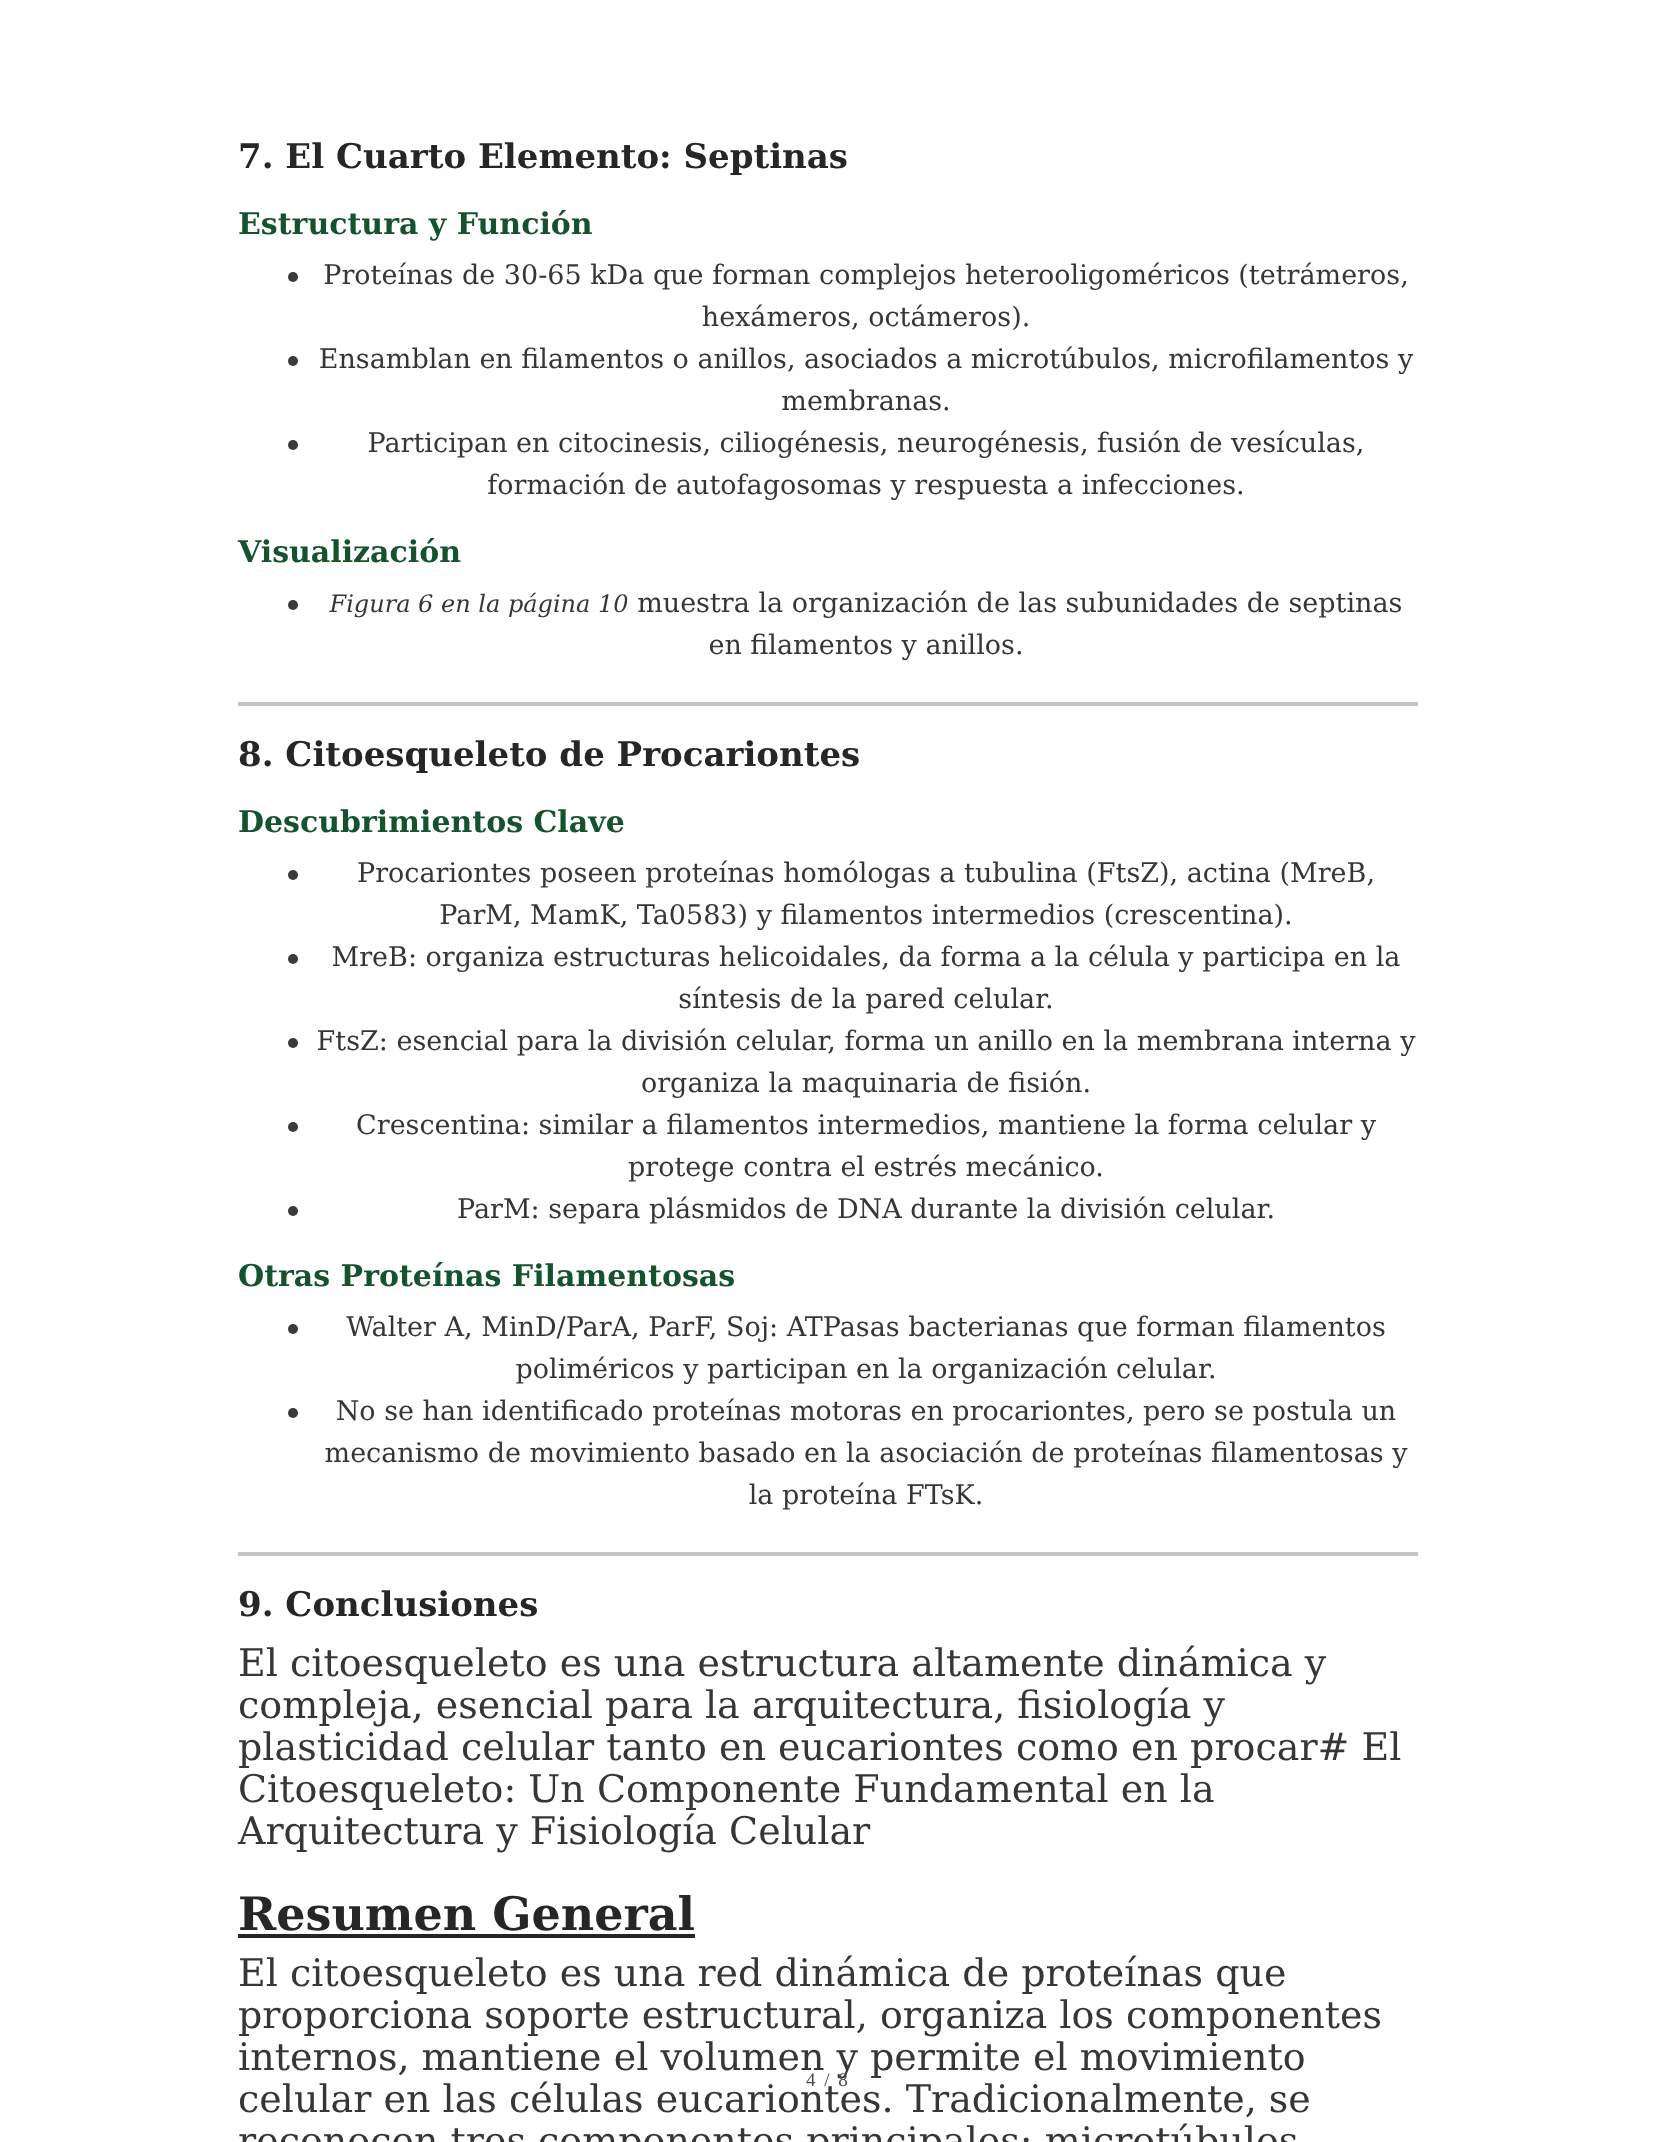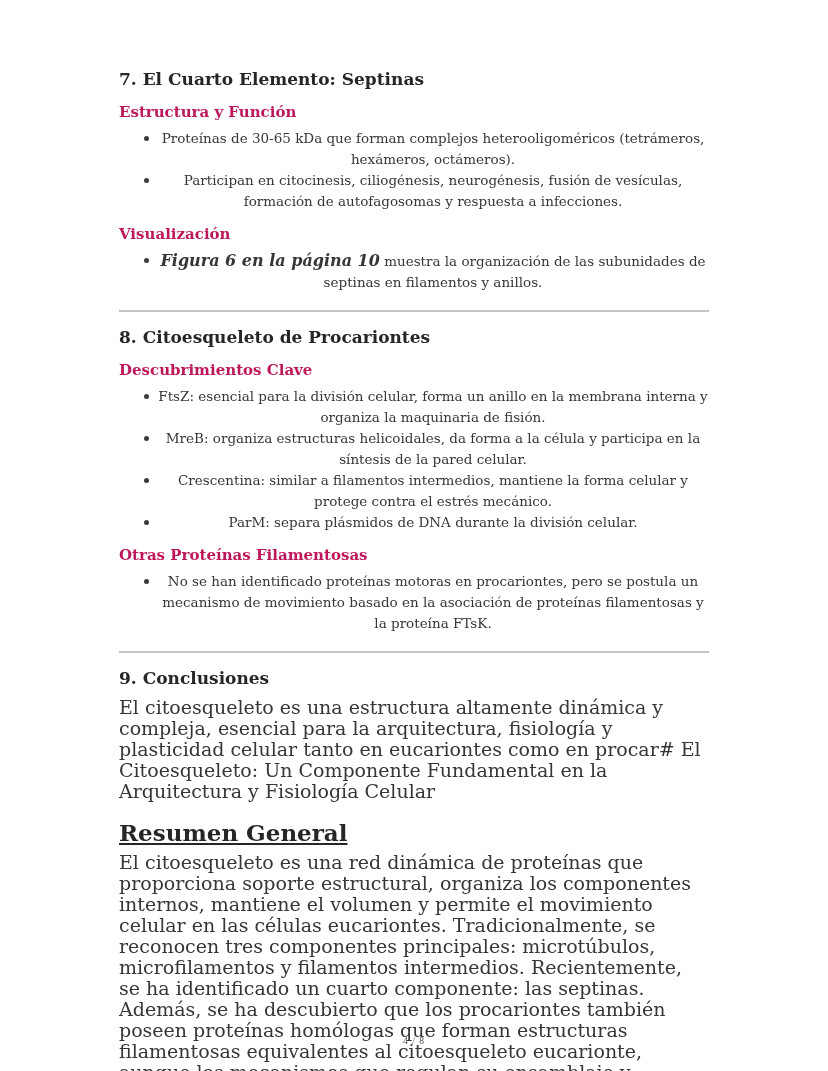--- a/index.html
+++ b/index.html
@@ -24,21 +24,21 @@
     margin: 12px 0 8px 0;
   }
   h2.resumen-title {
     font-size: 23px;
     margin: 20px 0 8px 0;
     text-decoration: underline;
   }
   h3 {
     font-size: 15px;
     font-weight: bold;
-    color: #be185d;
+    color: #14532d;
     line-height: 19px;
     margin: 13px 0 6px 0;
   }
   ul {
     list-style: none;
     margin: 0 0 9px 0;
     padding-left: 38px;
     text-align: center;
   }
   li {
@@ -56,22 +56,21 @@
     border-radius: 50%;
     background: #3a3a3a;
   }
   p {
     font-size: 19px;
     line-height: 21px;
     margin: 0 0 8px 0;
   }
   .fig-ref {
     font-style: italic;
-    font-size: 16px;
-    font-weight: bold;
+    font-size: 12px;
   }
   .rule {
     border: none;
     border-top: 2px solid #c3c3c3;
     margin: 17px 0 14px 0;
   }
   .page-footer {
     position: absolute;
     top: 1036px;
     left: 0;
@@ -87,44 +86,47 @@
 <body>
 
 <main class="doc">
 
   <section>
     <h2>7. El Cuarto Elemento: Septinas</h2>
 
     <h3>Estructura y Función</h3>
     <ul>
       <li>Proteínas de 30-65 kDa que forman complejos heterooligoméricos (tetrámeros, hexámeros, octámeros).</li>
+      <li>Ensamblan en filamentos o anillos, asociados a microtúbulos, microfilamentos y membranas.</li>
       <li>Participan en citocinesis, ciliogénesis, neurogénesis, fusión de vesículas, formación de autofagosomas y respuesta a infecciones.</li>
     </ul>
 
     <h3>Visualización</h3>
     <ul>
       <li><em class="fig-ref">Figura 6 en la página 10</em><span> muestra la organización de las subunidades de septinas en filamentos y anillos.</span></li>
     </ul>
   </section>
 
   <div class="rule"></div>
 
   <section>
     <h2>8. Citoesqueleto de Procariontes</h2>
 
     <h3>Descubrimientos Clave</h3>
     <ul>
+      <li>Procariontes poseen proteínas homólogas a tubulina (FtsZ), actina (MreB, ParM, MamK, Ta0583) y filamentos intermedios (crescentina).</li>
+      <li>MreB: organiza estructuras helicoidales, da forma a la célula y participa en la síntesis de la pared celular.</li>
       <li>FtsZ: esencial para la división celular, forma un anillo en la membrana interna y organiza la maquinaria de fisión.</li>
-      <li>MreB: organiza estructuras helicoidales, da forma a la célula y participa en la síntesis de la pared celular.</li>
       <li>Crescentina: similar a filamentos intermedios, mantiene la forma celular y protege contra el estrés mecánico.</li>
       <li>ParM: separa plásmidos de DNA durante la división celular.</li>
     </ul>
 
     <h3>Otras Proteínas Filamentosas</h3>
     <ul>
+      <li>Walter A, MinD/ParA, ParF, Soj: ATPasas bacterianas que forman filamentos poliméricos y participan en la organización celular.</li>
       <li>No se han identificado proteínas motoras en procariontes, pero se postula un mecanismo de movimiento basado en la asociación de proteínas filamentosas y la proteína FTsK.</li>
     </ul>
   </section>
 
   <div class="rule"></div>
 
   <section>
     <h2>9. Conclusiones</h2>
     <p>El citoesqueleto es una estructura altamente dinámica y compleja, esencial para la arquitectura, fisiología y plasticidad celular tanto en eucariontes como en procar# El Citoesqueleto: Un Componente Fundamental en la Arquitectura y Fisiología Celular</p>
   </section>

